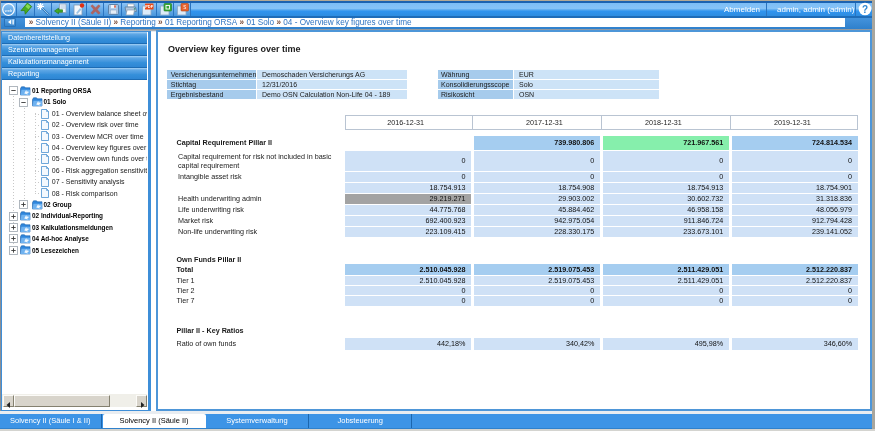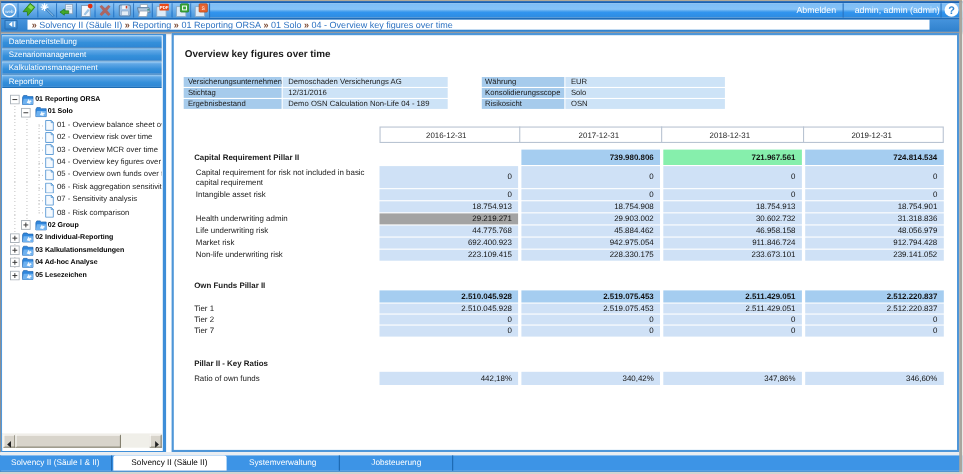--- a/index.html
+++ b/index.html
@@ -347,20 +347,21 @@
 <div class="cell" style="left:187px;top:184px;width:126.4px;height:10px;background:#cfe1f6;line-height:10px;font-size:7.2px">692.400.923</div>
 <div class="cell" style="left:315.9px;top:184px;width:126.4px;height:10px;background:#cfe1f6;line-height:10px;font-size:7.2px">942.975.054</div>
 <div class="cell" style="left:444.8px;top:184px;width:126.4px;height:10px;background:#cfe1f6;line-height:10px;font-size:7.2px">911.846.724</div>
 <div class="cell" style="left:573.7px;top:184px;width:126.4px;height:10px;background:#cfe1f6;line-height:10px;font-size:7.2px">912.794.428</div>
 <div class="a lbl" style="left:20px;top:195px;height:10px;line-height:10px;width:168px">Non-life underwriting risk</div>
 <div class="cell" style="left:187px;top:195px;width:126.4px;height:10px;background:#cfe1f6;line-height:10px;font-size:7.2px">223.109.415</div>
 <div class="cell" style="left:315.9px;top:195px;width:126.4px;height:10px;background:#cfe1f6;line-height:10px;font-size:7.2px">228.330.175</div>
 <div class="cell" style="left:444.8px;top:195px;width:126.4px;height:10px;background:#cfe1f6;line-height:10px;font-size:7.2px">233.673.101</div>
 <div class="cell" style="left:573.7px;top:195px;width:126.4px;height:10px;background:#cfe1f6;line-height:10px;font-size:7.2px">239.141.052</div>
 <div class="a lbl" style="left:18.5px;top:224px;height:8px;line-height:8px;font-weight:bold;width:168px">Own Funds Pillar II</div>
+<div class="a lbl" style="left:18.5px;top:231.5px;height:11.5px;line-height:11.5px;font-weight:bold;width:168px">Total</div>
 <div class="cell" style="left:187px;top:231.5px;width:126.4px;height:11.5px;background:#a5cdf0;line-height:11.5px;font-weight:bold;font-size:7.2px">2.510.045.928</div>
 <div class="cell" style="left:315.9px;top:231.5px;width:126.4px;height:11.5px;background:#a5cdf0;line-height:11.5px;font-weight:bold;font-size:7.2px">2.519.075.453</div>
 <div class="cell" style="left:444.8px;top:231.5px;width:126.4px;height:11.5px;background:#a5cdf0;line-height:11.5px;font-weight:bold;font-size:7.2px">2.511.429.051</div>
 <div class="cell" style="left:573.7px;top:231.5px;width:126.4px;height:11.5px;background:#a5cdf0;line-height:11.5px;font-weight:bold;font-size:7.2px">2.512.220.837</div>
 <div class="a lbl" style="left:18.5px;top:243.8px;height:9.4px;line-height:9.4px;width:168px">Tier 1</div>
 <div class="cell" style="left:187px;top:243.8px;width:126.4px;height:9.4px;background:#cfe1f6;line-height:9.4px;font-size:7.2px">2.510.045.928</div>
 <div class="cell" style="left:315.9px;top:243.8px;width:126.4px;height:9.4px;background:#cfe1f6;line-height:9.4px;font-size:7.2px">2.519.075.453</div>
 <div class="cell" style="left:444.8px;top:243.8px;width:126.4px;height:9.4px;background:#cfe1f6;line-height:9.4px;font-size:7.2px">2.511.429.051</div>
 <div class="cell" style="left:573.7px;top:243.8px;width:126.4px;height:9.4px;background:#cfe1f6;line-height:9.4px;font-size:7.2px">2.512.220.837</div>
 <div class="a lbl" style="left:18.5px;top:254px;height:9.4px;line-height:9.4px;width:168px">Tier 2</div>
@@ -370,21 +371,21 @@
 <div class="cell" style="left:573.7px;top:254px;width:126.4px;height:9.4px;background:#cfe1f6;line-height:9.4px;font-size:7.2px">0</div>
 <div class="a lbl" style="left:18.5px;top:264.2px;height:9.4px;line-height:9.4px;width:168px">Tier 7</div>
 <div class="cell" style="left:187px;top:264.2px;width:126.4px;height:9.4px;background:#cfe1f6;line-height:9.4px;font-size:7.2px">0</div>
 <div class="cell" style="left:315.9px;top:264.2px;width:126.4px;height:9.4px;background:#cfe1f6;line-height:9.4px;font-size:7.2px">0</div>
 <div class="cell" style="left:444.8px;top:264.2px;width:126.4px;height:9.4px;background:#cfe1f6;line-height:9.4px;font-size:7.2px">0</div>
 <div class="cell" style="left:573.7px;top:264.2px;width:126.4px;height:9.4px;background:#cfe1f6;line-height:9.4px;font-size:7.2px">0</div>
 <div class="a lbl" style="left:18.5px;top:294.5px;height:8px;line-height:8px;font-weight:bold;width:168px">Pillar II - Key Ratios</div>
 <div class="a lbl" style="left:18.5px;top:306px;height:11.5px;line-height:11.5px;width:168px">Ratio of own funds</div>
 <div class="cell" style="left:187px;top:306px;width:126.4px;height:11.5px;background:#cfe1f6;line-height:11.5px;font-size:7.2px">442,18%</div>
 <div class="cell" style="left:315.9px;top:306px;width:126.4px;height:11.5px;background:#cfe1f6;line-height:11.5px;font-size:7.2px">340,42%</div>
-<div class="cell" style="left:444.8px;top:306px;width:126.4px;height:11.5px;background:#cfe1f6;line-height:11.5px;font-size:7.2px">347,86%</div>
+<div class="cell" style="left:444.8px;top:306px;width:126.4px;height:11.5px;background:#cfe1f6;line-height:11.5px;font-size:7.2px">495,98%</div>
 <div class="cell" style="left:573.7px;top:306px;width:126.4px;height:11.5px;background:#cfe1f6;line-height:11.5px;font-size:7.2px">346,60%</div>
 </div>
 <div class="a" style="left:0;top:410.5px;width:875px;height:3.5px;background:#e9edf1"></div>
 <div class="a" style="left:0;top:414px;width:875px;height:13.5px;background:#3d94e6">
 <div class="a" style="left:0px;top:0;width:101.5px;height:14px;color:#fff;font-size:7.5px;text-align:center;line-height:13.5px;border-right:1px solid #1b66ae">Solvency II (Säule I &amp; II)</div>
 <div class="a" style="left:102.5px;top:0;width:103px;height:14px;background:#fff;color:#000;font-size:7.5px;text-align:center;line-height:13.5px;border-radius:2px 2px 0 0">Solvency II (Säule II)</div>
 <div class="a" style="left:206px;top:0;width:103px;height:14px;color:#fff;font-size:7.5px;text-align:center;line-height:13.5px;border-right:1px solid #1b66ae">Systemverwaltung</div>
 <div class="a" style="left:309.5px;top:0;width:102.5px;height:14px;color:#fff;font-size:7.5px;text-align:center;line-height:13.5px;border-right:1px solid #1b66ae">Jobsteuerung</div>
 </div>
 <div class="a" style="left:0;top:427.5px;width:875px;height:1.5px;background:#2f81cc"></div>

